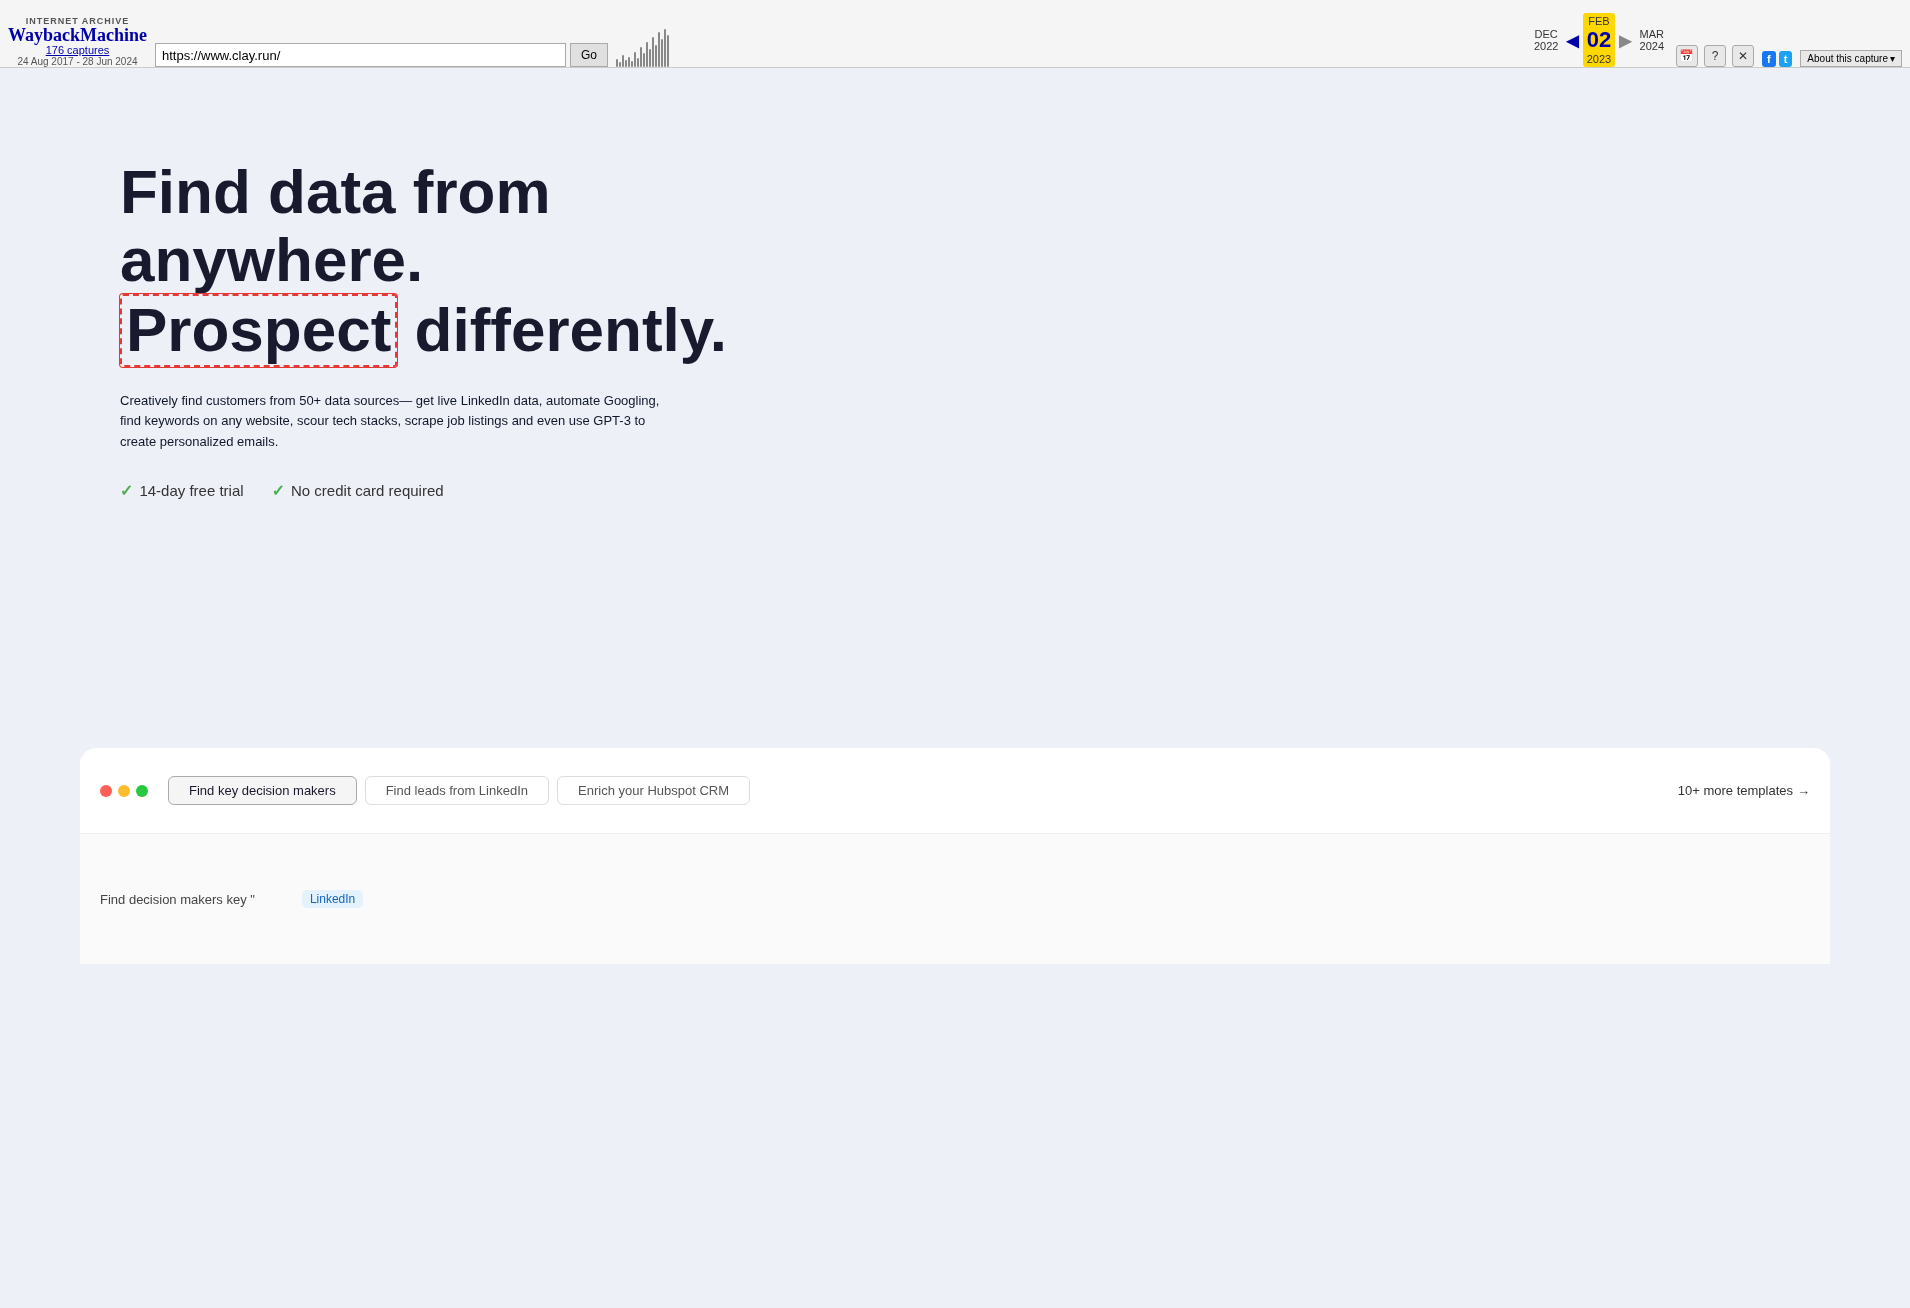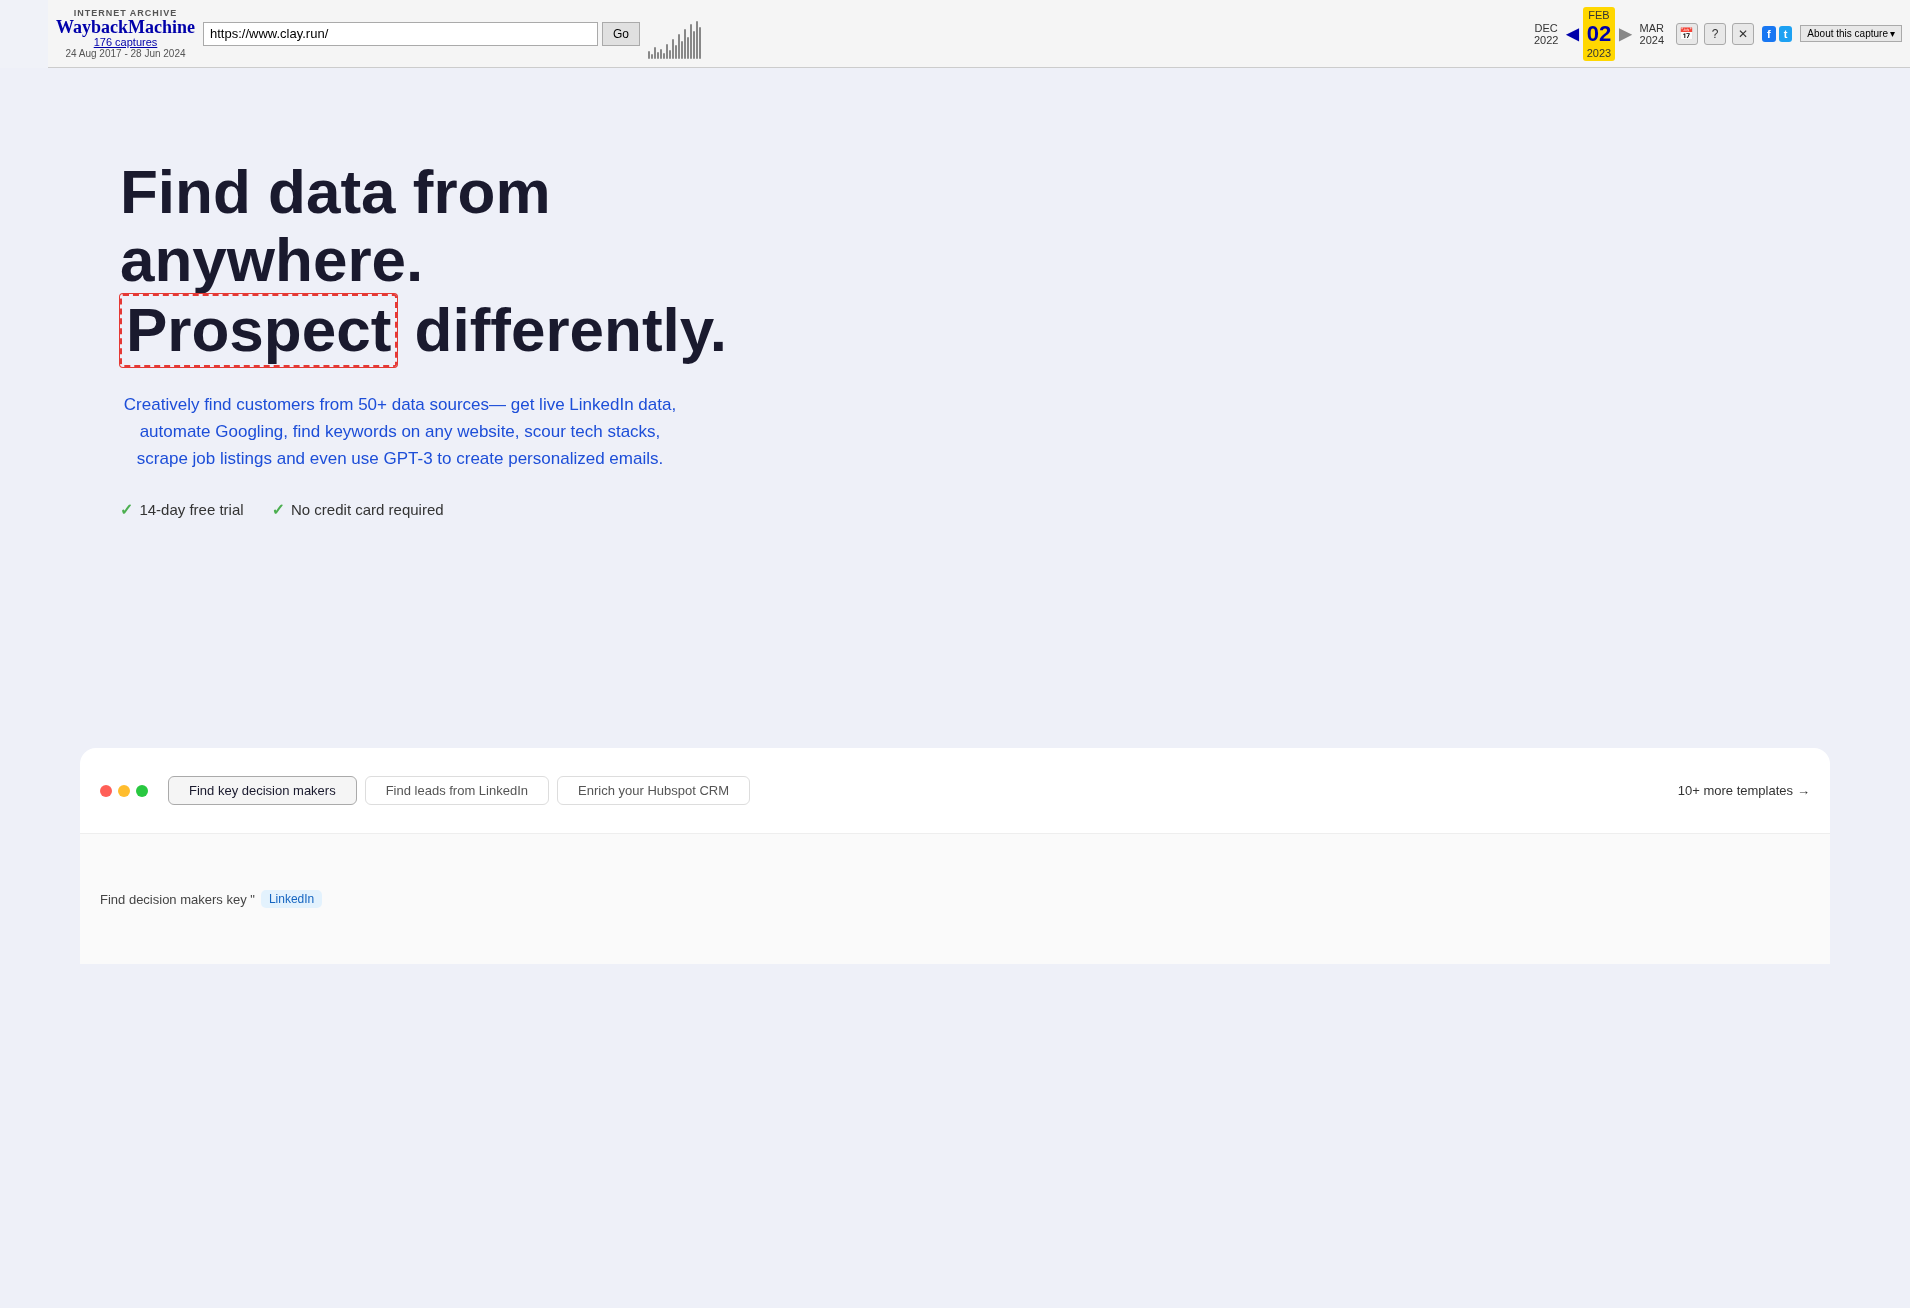--- a/index.html
+++ b/index.html
@@ -4,26 +4,25 @@
   <style>
     * { box-sizing: border-box; margin: 0; padding: 0; }
     body { font-family: -apple-system, BlinkMacSystemFont, 'Segoe UI', sans-serif; background: #f0f2f8; width: 1910px; min-height: 1308px; }
 
     
     .wb-toolbar {
       background: #f5f5f5;
       border-bottom: 1px solid #ccc;
       height: 68px;
       display: flex;
-      align-items: center;
+      align-items: flex-end;
       padding: 0 8px;
       gap: 8px;
       position: relative;
       z-index: 100;
-      margin-left: 48px;
     }
     .wb-logo-area {
       display: flex;
       flex-direction: column;
       align-items: center;
       min-width: 110px;
     }
     .wb-ia-text {
       font-size: 9px;
       letter-spacing: 1px;
@@ -177,26 +176,25 @@
       display: inline-block;
       border: 2.5px solid #e53935;
       border-radius: 3px;
       padding: 0 4px;
       
       box-shadow: 0 0 0 1px #e53935, 0 0 0 3px transparent;
       border-style: dashed;
       border-color: #e53935;
     }
     .hero-desc {
-      font-size: 17px;
-      color: #1d4ed8;
+      font-size: 13px;
+      color: #0f172a;
       line-height: 1.6;
       margin-bottom: 28px;
       max-width: 560px;
-      text-align: center;
     }
     .hero-checks {
       display: flex;
       gap: 28px;
       margin-bottom: 32px;
     }
     .check-item {
       display: flex;
       align-items: center;
       gap: 6px;
@@ -424,20 +422,21 @@
       background: #fafafa;
       display: flex;
       gap: 12px;
     }
     .template-badge {
       background: #e3f2fd;
       color: #1565c0;
       border-radius: 5px;
       padding: 2px 8px;
       font-size: 12px;
+      margin-left: 41px;
     }
     .template-text-row {
       font-size: 13px;
       color: #444;
       display: flex;
       align-items: center;
       gap: 6px;
     }
   </style>
 </head>

